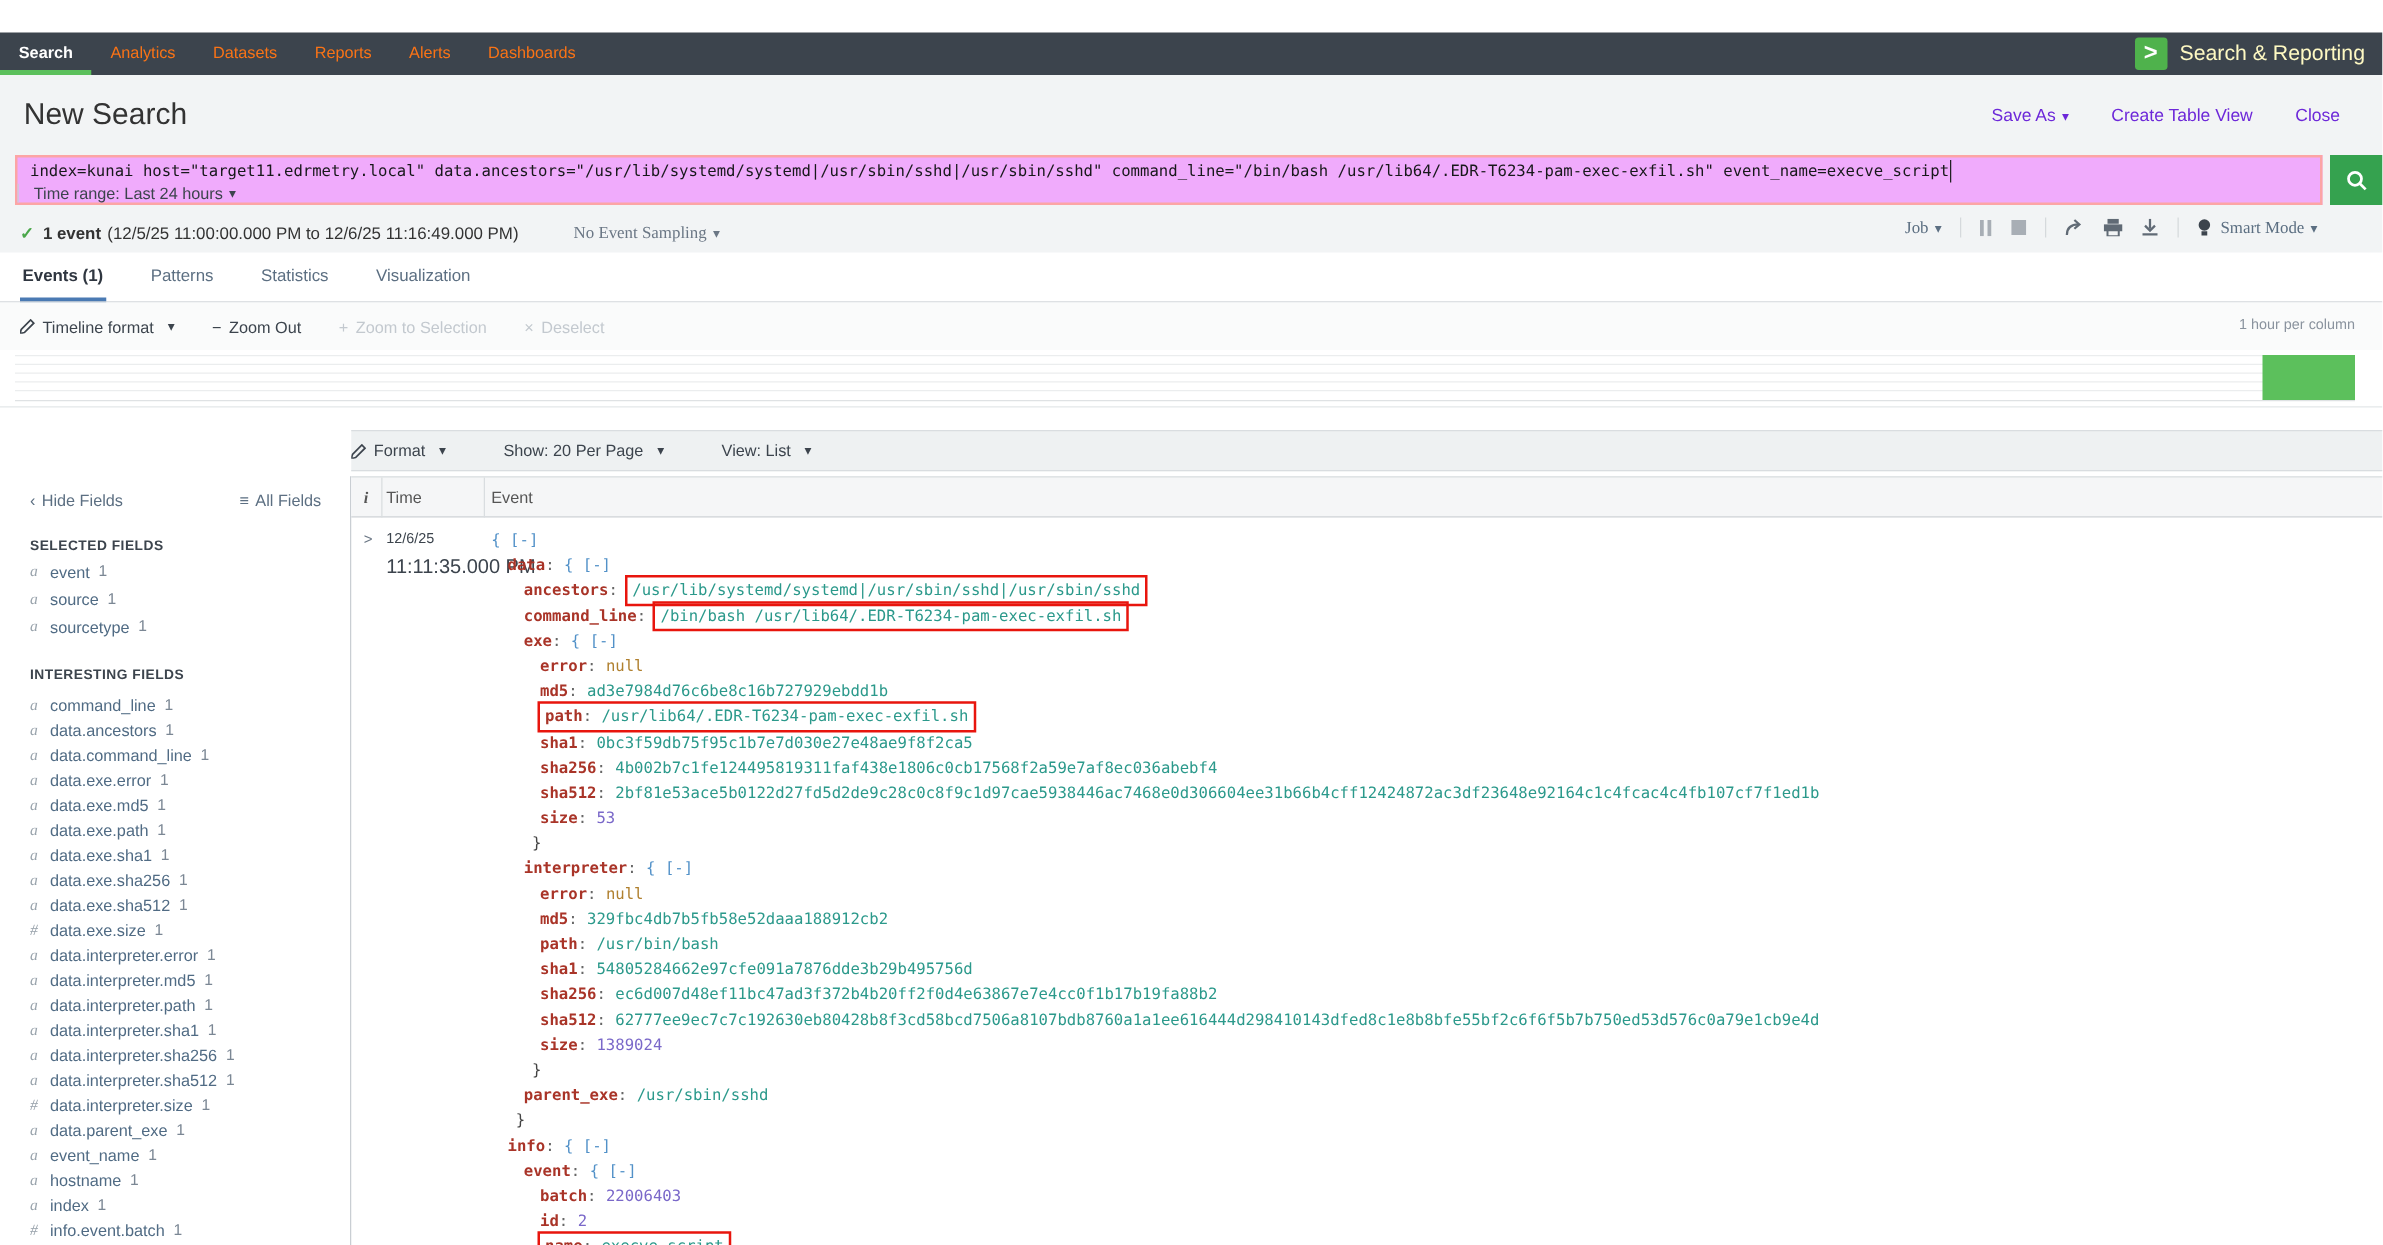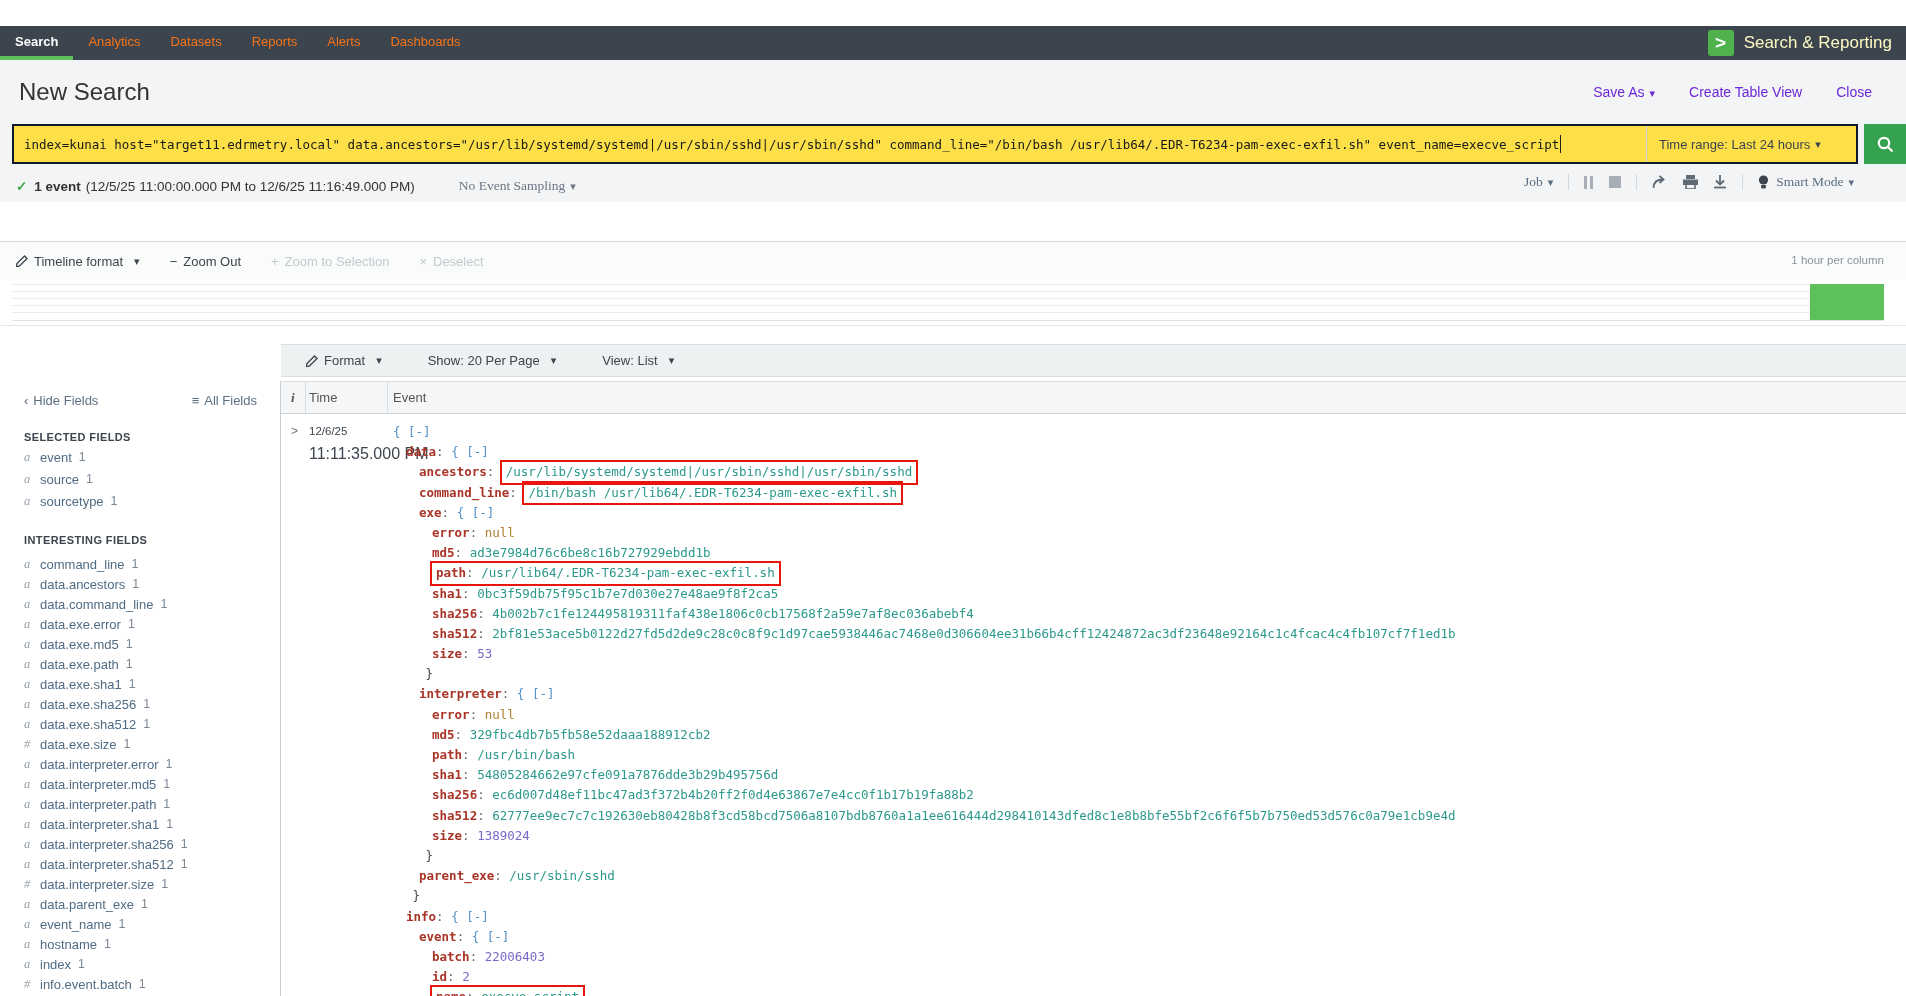--- a/index.html
+++ b/index.html
@@ -22,21 +22,21 @@
   
   #header-bg { position:absolute; top:34px; left:0; width:1906px; height:142px; background:#f2f4f5; }
   #page-title { position:absolute; left:19px; top:52px; font-size:24px; color:#333; }
   #header-actions { position:absolute; right:34px; top:58px; display:flex; gap:34px;
                     font-size:14px; color:#6d28d9; }
   .hdr-link { cursor:pointer; white-space:nowrap; }
   .caret { font-size:11px; margin-left:5px; }
 
   
   #search-bar { position:absolute; left:12px; top:98px; width:1846px; height:40px;
-                background:#fde047; border:2px solid #0f172a; display:flex; }
+                background:#f0abfc; border:2px solid #fca5a5; display:flex;flex-direction:column; }
   #search-input { flex:1; display:flex; align-items:center; padding:0 10px; overflow:hidden;
                   font-family:"DejaVu Sans Mono", monospace; font-size:12.5px; color:#17181a;
                   white-space:pre; }
   #cursor { display:inline-block; width:1px; height:18px; background:#222; margin-left:1px; }
   #time-range { width:210px; border-left:1px solid #c9ced4; display:flex; align-items:center;
                 padding:0 12px; font-size:13px; color:#3c444d; cursor:pointer; }
   #search-button { position:absolute; left:1864px; top:98px; width:42px; height:40px;
                    background:#35a24f; display:flex; align-items:center; justify-content:center; cursor:pointer; }
 
   
@@ -67,21 +67,21 @@
   .tl-item.disabled { color:#c3c9cf; cursor:default; }
   #tl-scale { position:absolute; right:22px; top:12px; font-size:11.5px; color:#8a939e; }
   #tl-chart { position:absolute; top:254px; left:0; width:1906px; height:46px; background:#fff;
               border-bottom:1px solid #e4e7e9; }
   .gridline { position:absolute; left:12px; width:1872px; height:1px; background:#ebedee; }
   #tl-bar { position:absolute; left:1810px; top:4px; width:74px; height:36px; background:#5cc05c; cursor:pointer; }
 
   
   #format-bar { position:absolute; left:281px; top:318px; width:1625px; height:33px;
                 background:#eef1f2; border-top:1px solid #d9dde0; border-bottom:1px solid #d9dde0;
-                display:flex; align-items:center; padding-left:25px; gap:46px;
+                display:flex; align-items:center; padding-left:0; gap:46px;
                 font-size:13px; color:#3c444d; }
   .fb-item { display:flex; align-items:center; gap:6px; cursor:pointer; white-space:nowrap; }
 
   
   #fields-panel { position:absolute; left:0; top:355px; width:281px; height:641px; background:#fff;
                   border-right:1px solid #c9ced3; }
   #fields-head { position:absolute; top:12px; left:24px; width:233px; display:flex;
                  justify-content:space-between; font-size:13px; color:#5c6f82; }
   .fp-link { cursor:pointer; display:flex; align-items:center; gap:5px; }
   .fp-section-h { position:absolute; left:24px; font-size:11px; font-weight:bold; color:#3c444d;
@@ -224,20 +224,26 @@
         <svg width="11" height="15" viewBox="0 0 11 15">
             <circle cx="5.5" cy="5" r="4.6" fill="currentColor"></circle>
             <rect x="3.2" y="10" width="4.6" height="3.4" fill="currentColor"></rect>
           </svg>
       </span>
       <span>Smart Mode</span>
         <span class="caret">▾</span>
     </span>
   </div>
 
+  <div id="tabs">
+      <div class="tab active">Events (1)</div>
+      <div class="tab">Patterns</div>
+      <div class="tab">Statistics</div>
+      <div class="tab">Visualization</div>
+    </div>
   <div id="tabs-border"></div>
 
   <div id="tl-toolbar">
     <div id="tl-items">
       <span class="tl-item">
         <span>
           <svg width="12" height="12" viewBox="0 0 12 12">
               <path d="M0 12 L1 8.5 L8.5 1 L11 3.5 L3.5 11 Z" fill="none" stroke="#3c444d" stroke-width="1.4"></path>
             </svg>
         </span>

